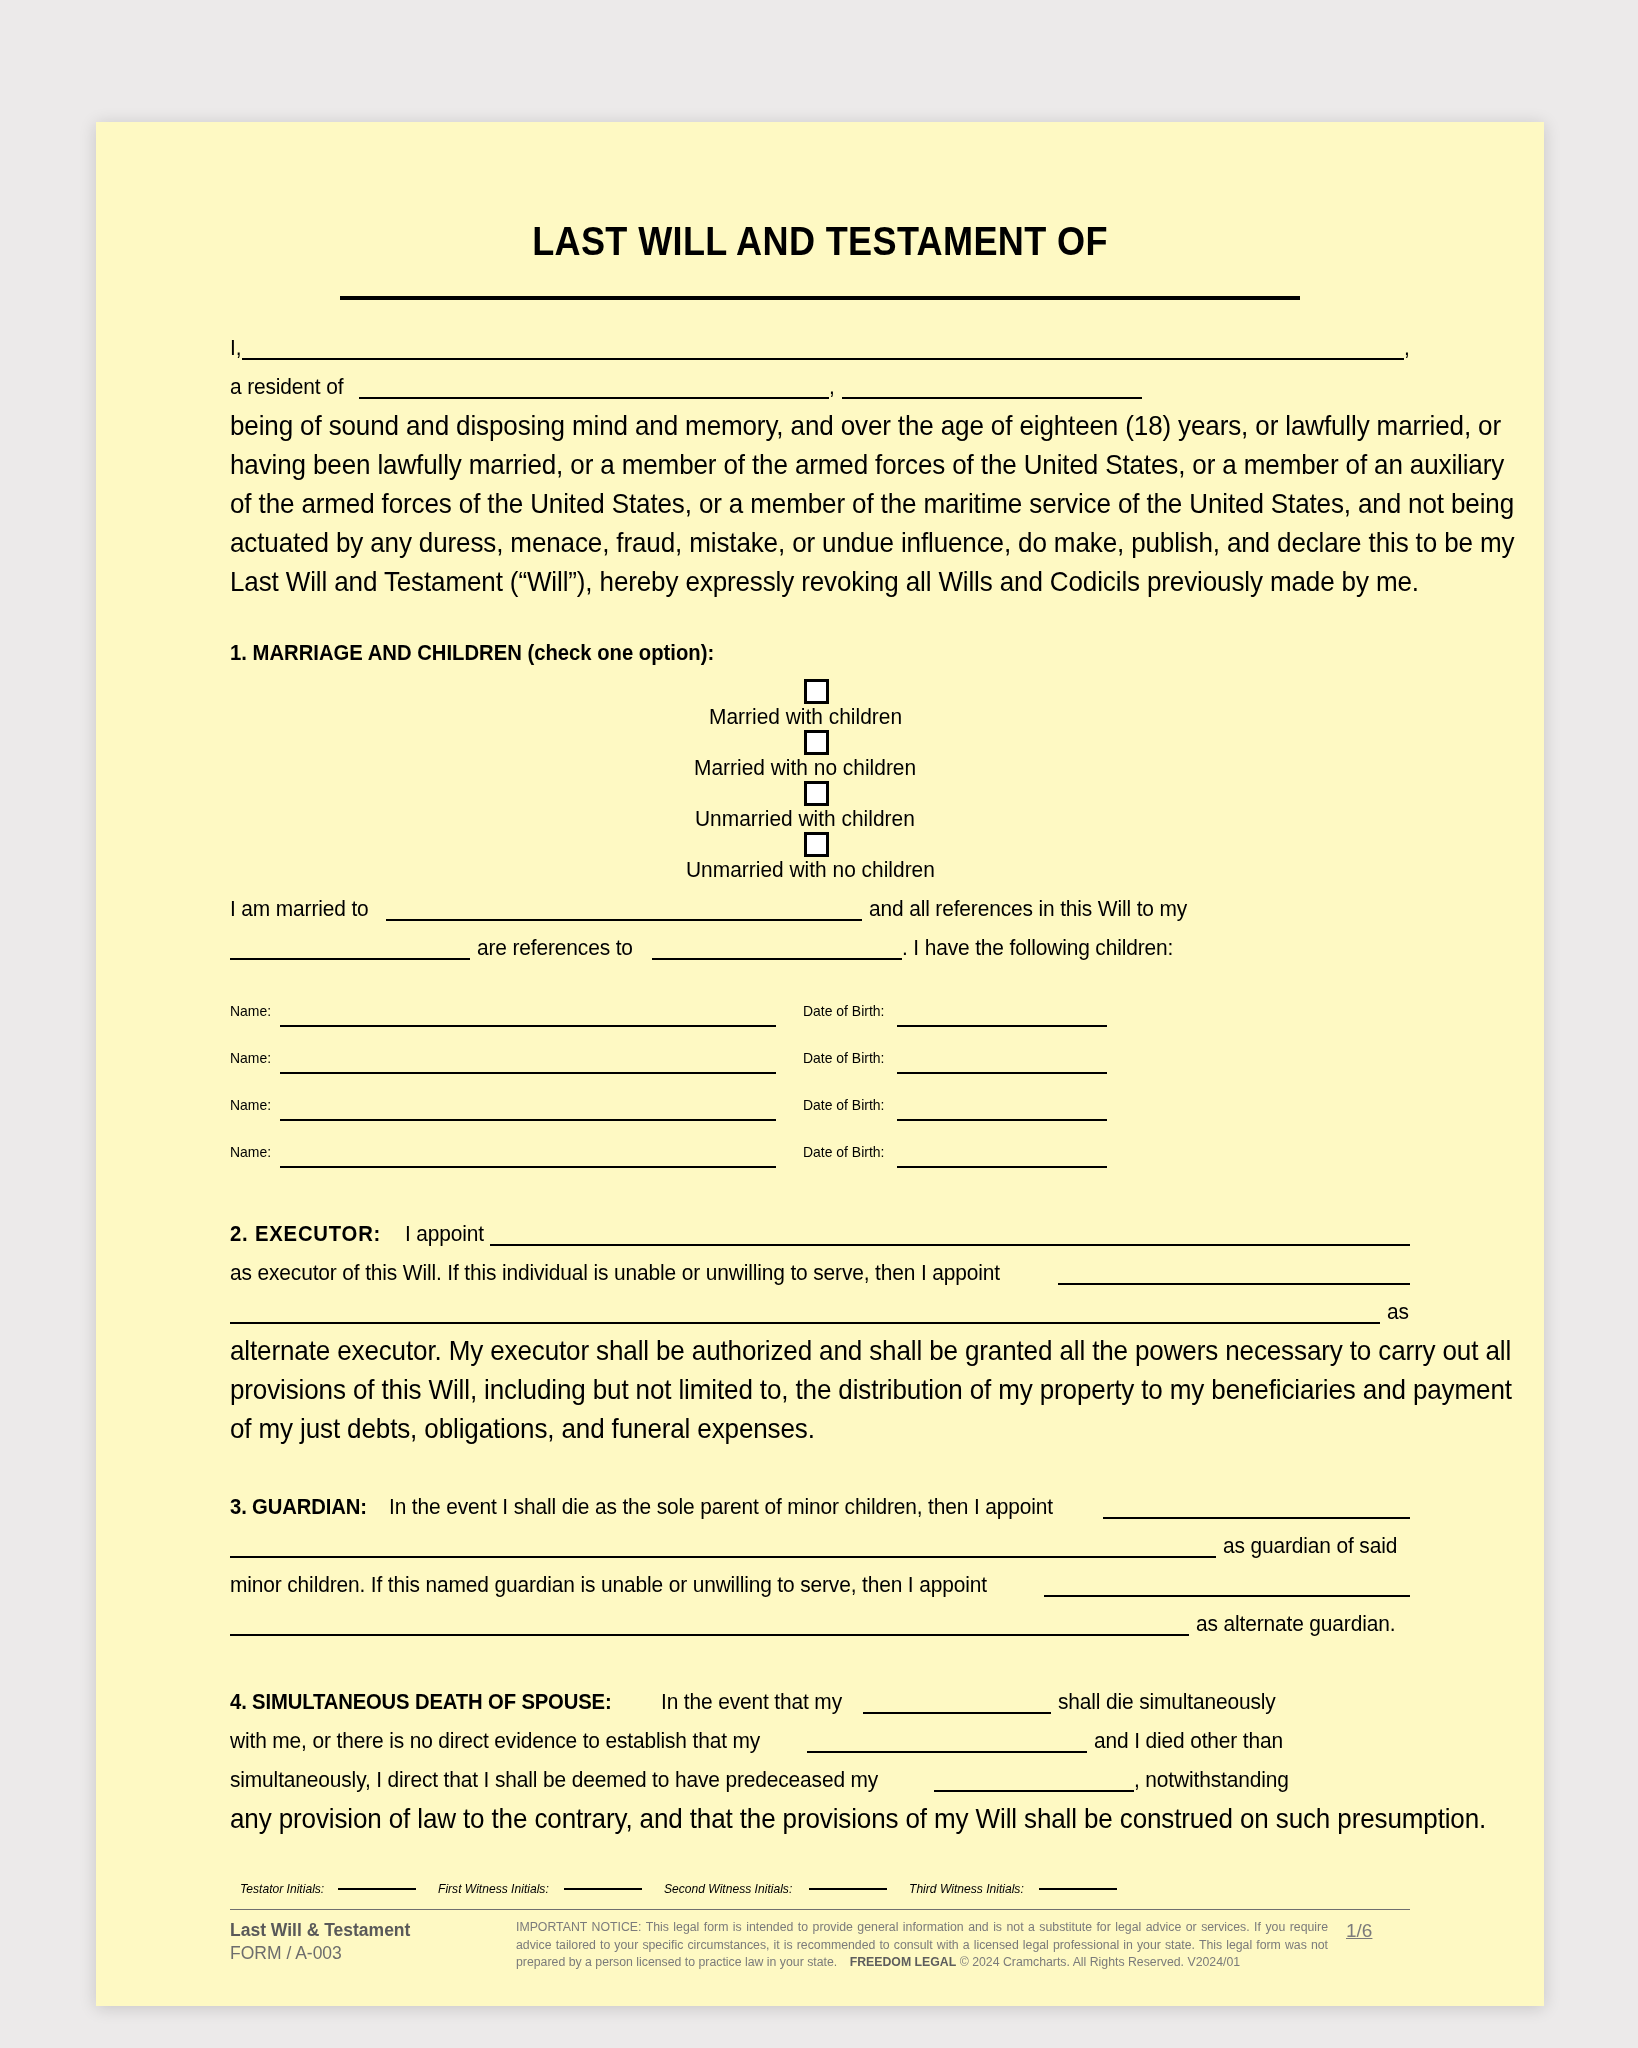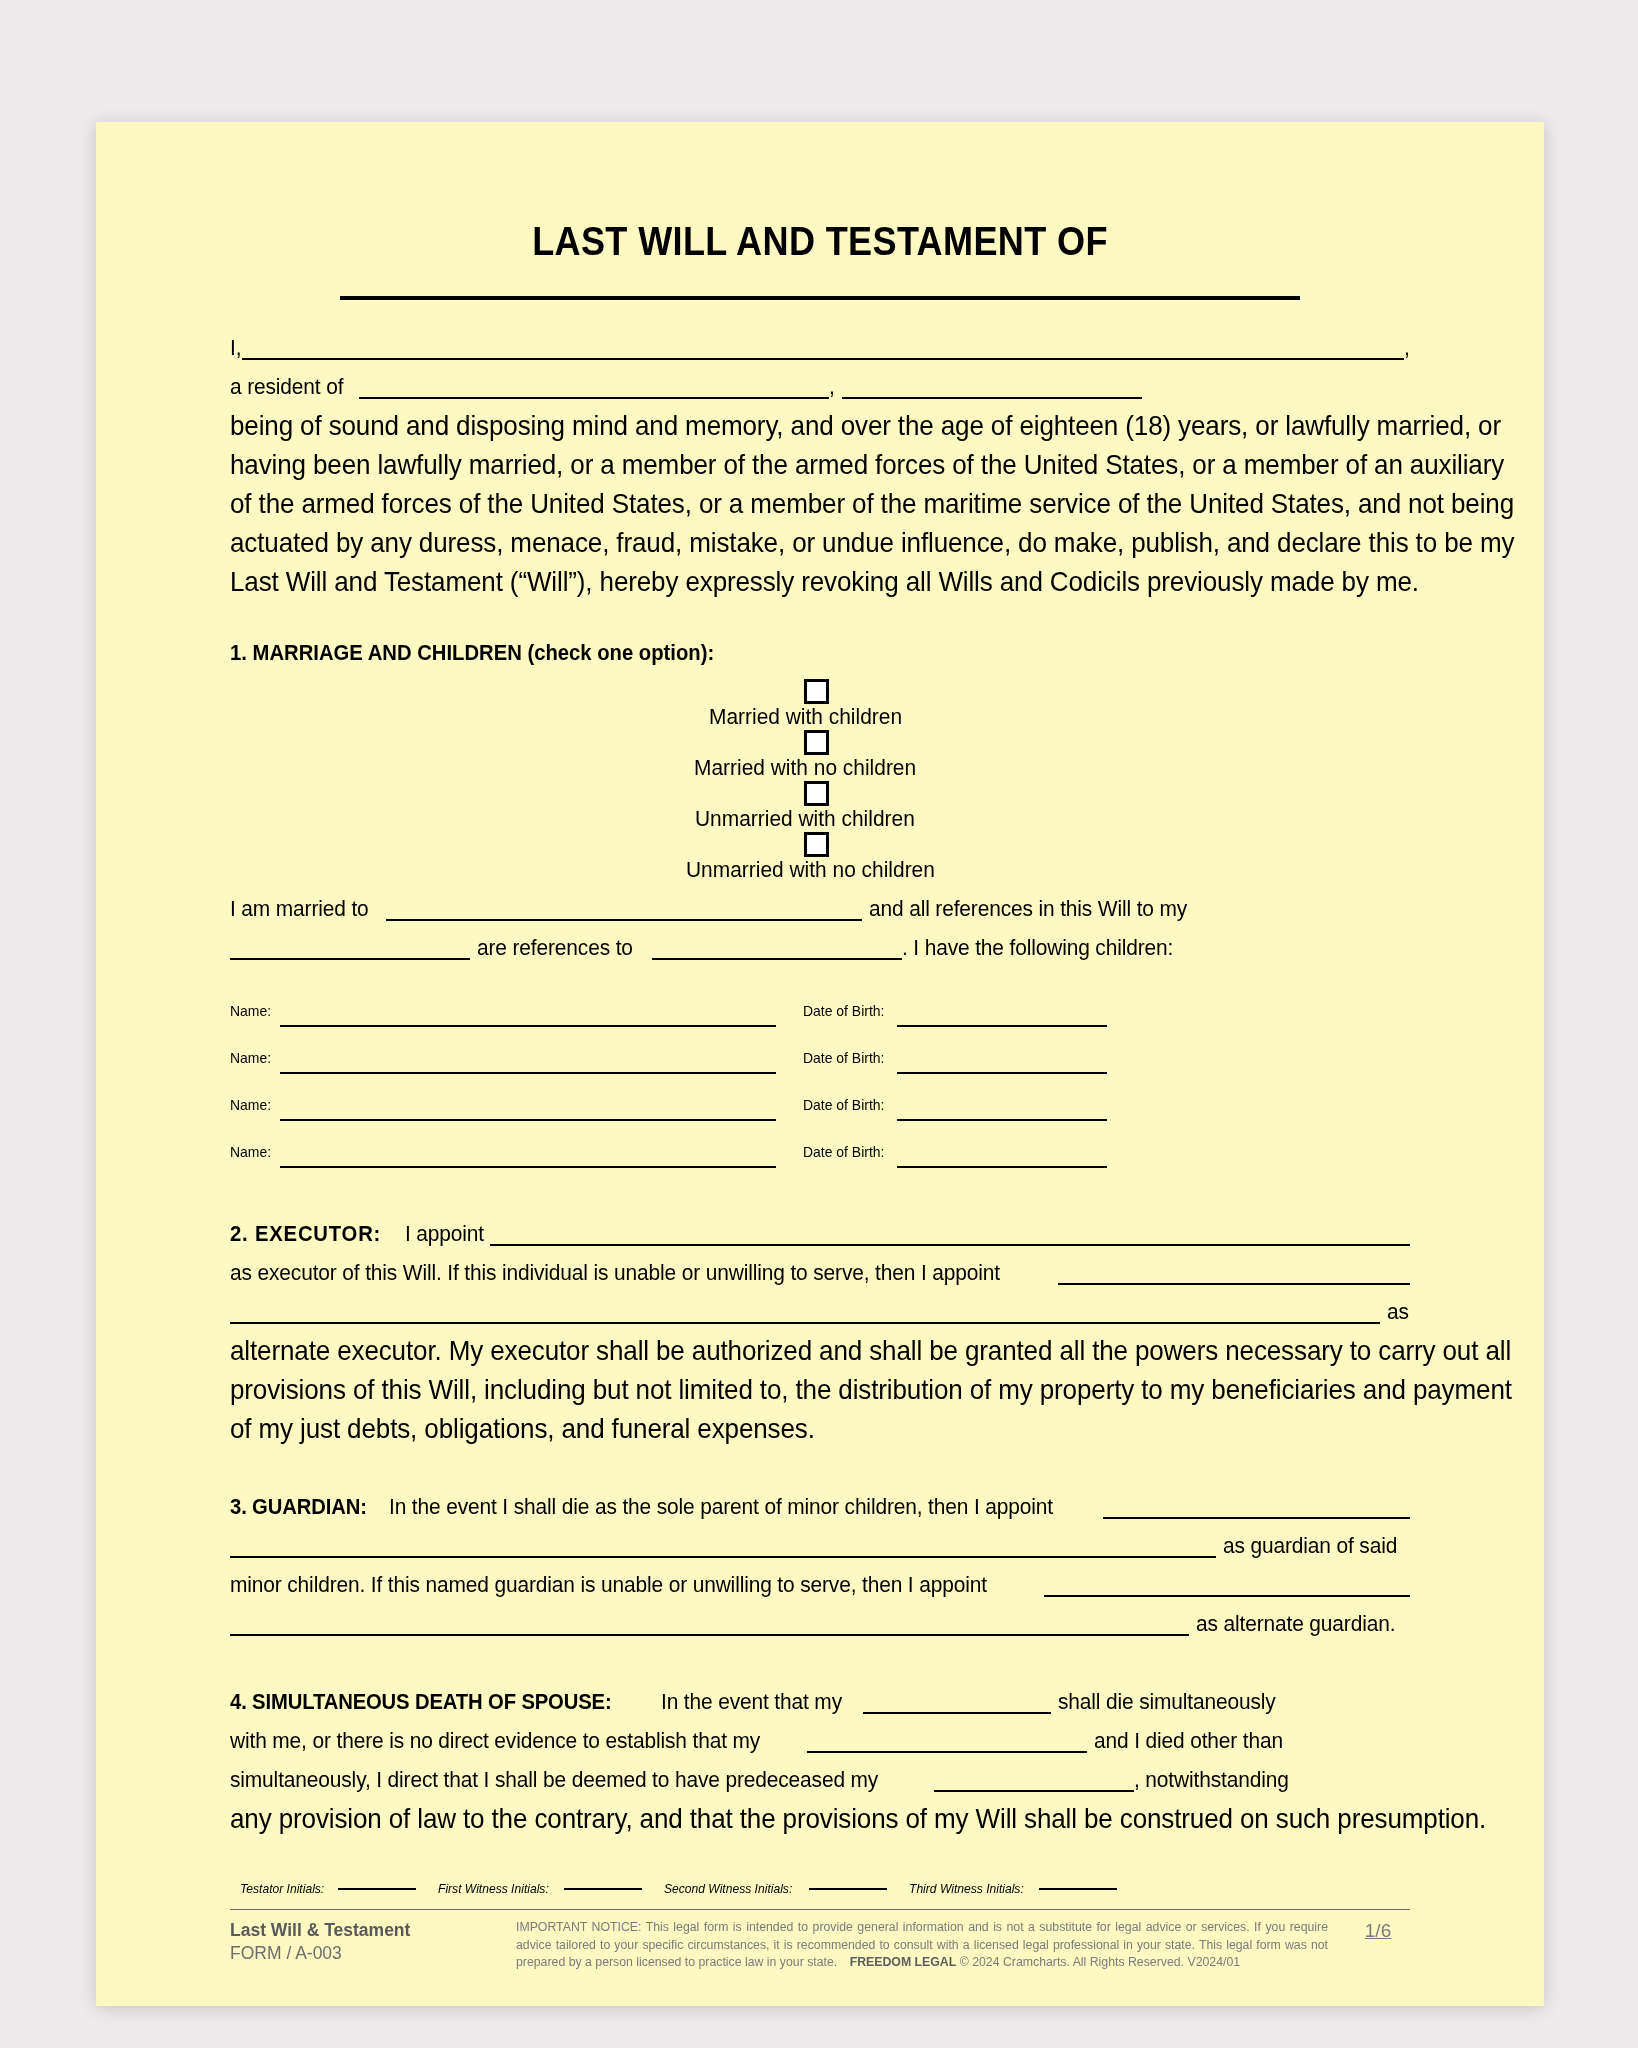--- a/index.html
+++ b/index.html
@@ -232,21 +232,21 @@
     font-size: 12.3px;
     line-height: 17.5px;
     text-align: justify;
     color: #7b7b7b;
     padding-right: 18px;
   }
   .f-mid b { color: #5d5d5d; padding-left: 9px; }
   .f-right {
     width: 64px;
     flex: none;
-    text-align: center;
+    text-align: left;
     font-size: 19px;
     color: #7b7b7b;
     line-height: 23px;
     text-decoration: underline;
   }
 </style>
 </head>
 <body>
 
 <div class="page-wrap">

